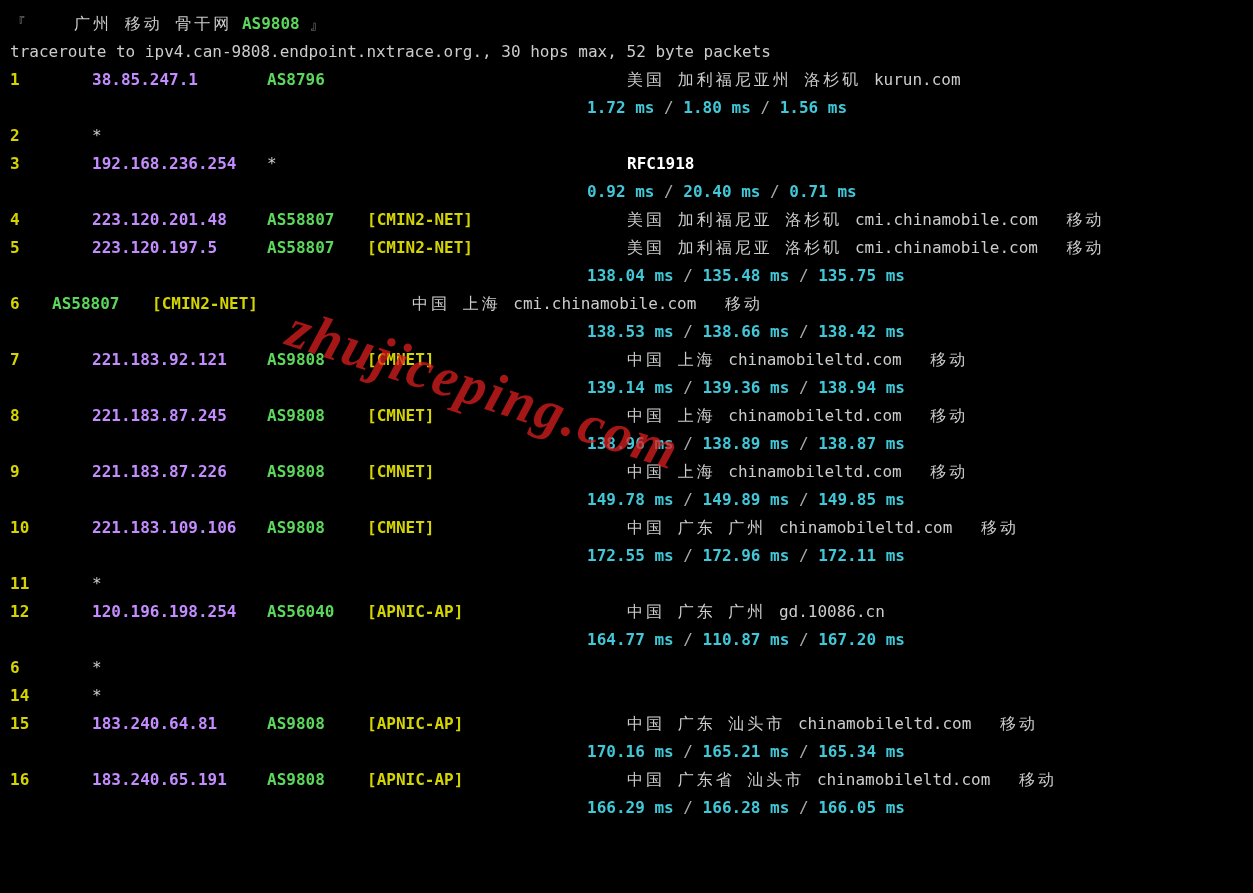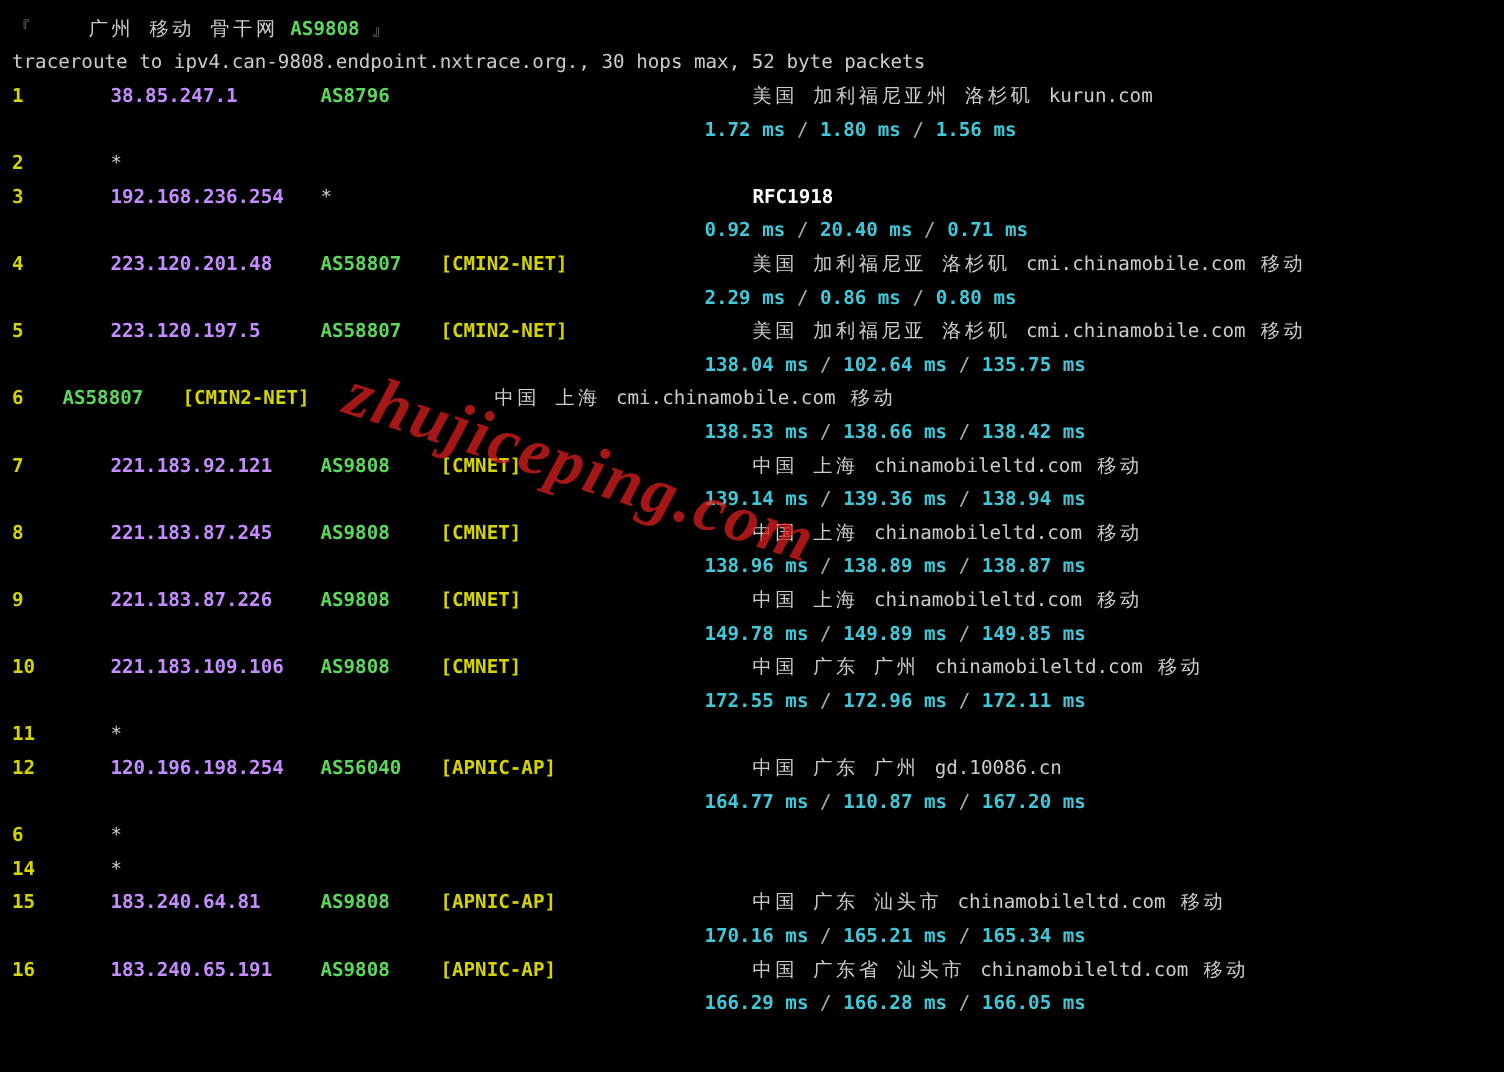--- a/index.html
+++ b/index.html
@@ -19,21 +19,21 @@
   .title-text { color: #ccc; letter-spacing: 3px; margin-left: 48px; }
   .title-asn { color: #5bd75b; font-weight: bold; }
   .subtitle { color: #ccc; }
   .row { display: flex; }
   .col-hop { width: 42px; color: #d4d400; font-weight: bold; }
   .col-ip { width: 175px; color: #c38cff; font-weight: bold; margin-left: 40px; }
   .col-asn { width: 100px; color: #5bd75b; font-weight: bold; }
   .col-net { width: 260px; color: #d4d400; font-weight: bold; }
   .col-loc { color: #ccc; letter-spacing: 3px; }
   .col-loc .domain { letter-spacing: 0; }
-  .col-loc .isp { letter-spacing: 3px; }
+  .col-loc .isp { letter-spacing: 3px; padding-left: 16px; }
   .timings { margin-left: 577px; }
   .timings .ms { color: #40c8d8; font-weight: bold; }
   .timings .sep { color: #aaa; }
   .rfc { color: #fff; font-weight: bold; margin-left:0; }
   .watermark {
     position: absolute;
     top: 340px;
     left: 280px;
     font-size: 56px;
     font-weight: bold;
@@ -82,29 +82,28 @@
         <span class="col-loc"><span class="rfc" style="letter-spacing: 0px;">RFC1918</span></span>
       </div>
       <div class="timings"><span class="ms">0.92 ms</span><span class="sep"> / </span><span class="ms">20.40 ms</span><span class="sep"> / </span><span class="ms">0.71 ms</span></div>
       <div class="row">
         <span class="col-hop">4</span>
         <span class="col-ip">223.120.201.48</span>
         <span class="col-asn">AS58807</span>
         <span class="col-net">[CMIN2-NET]</span>
         <span class="col-loc"><span>美国 加利福尼亚 洛杉矶  </span><span class="domain">cmi.chinamobile.com</span><span class="isp">  移动</span></span>
       </div>
-      <div class="timings"><span class="ms">2.29 ms</span><span class="sep"> / </span><span class="ms">0.86 ms</span><span class="sep"> / </span><span class="ms">0.80 ms</span></div>
       <div class="row">
         <span class="col-hop">5</span>
         <span class="col-ip">223.120.197.5</span>
         <span class="col-asn">AS58807</span>
         <span class="col-net">[CMIN2-NET]</span>
         <span class="col-loc"><span>美国 加利福尼亚 洛杉矶  </span><span class="domain">cmi.chinamobile.com</span><span class="isp">  移动</span></span>
       </div>
-      <div class="timings"><span class="ms">138.04 ms</span><span class="sep"> / </span><span class="ms">102.64 ms</span><span class="sep"> / </span><span class="ms">135.75 ms</span></div>
+      <div class="timings"><span class="ms">138.04 ms</span><span class="sep"> / </span><span class="ms">135.48 ms</span><span class="sep"> / </span><span class="ms">135.75 ms</span></div>
       <div class="row">
         <span class="col-hop">6</span>
         <span class="col-asn">AS58807</span>
         <span class="col-net">[CMIN2-NET]</span>
         <span class="col-loc"><span>中国 上海  </span><span class="domain">cmi.chinamobile.com</span><span class="isp">  移动</span></span>
       </div>
       <div class="timings"><span class="ms">138.53 ms</span><span class="sep"> / </span><span class="ms">138.66 ms</span><span class="sep"> / </span><span class="ms">138.42 ms</span></div>
       <div class="row">
         <span class="col-hop">7</span>
         <span class="col-ip">221.183.92.121</span>

